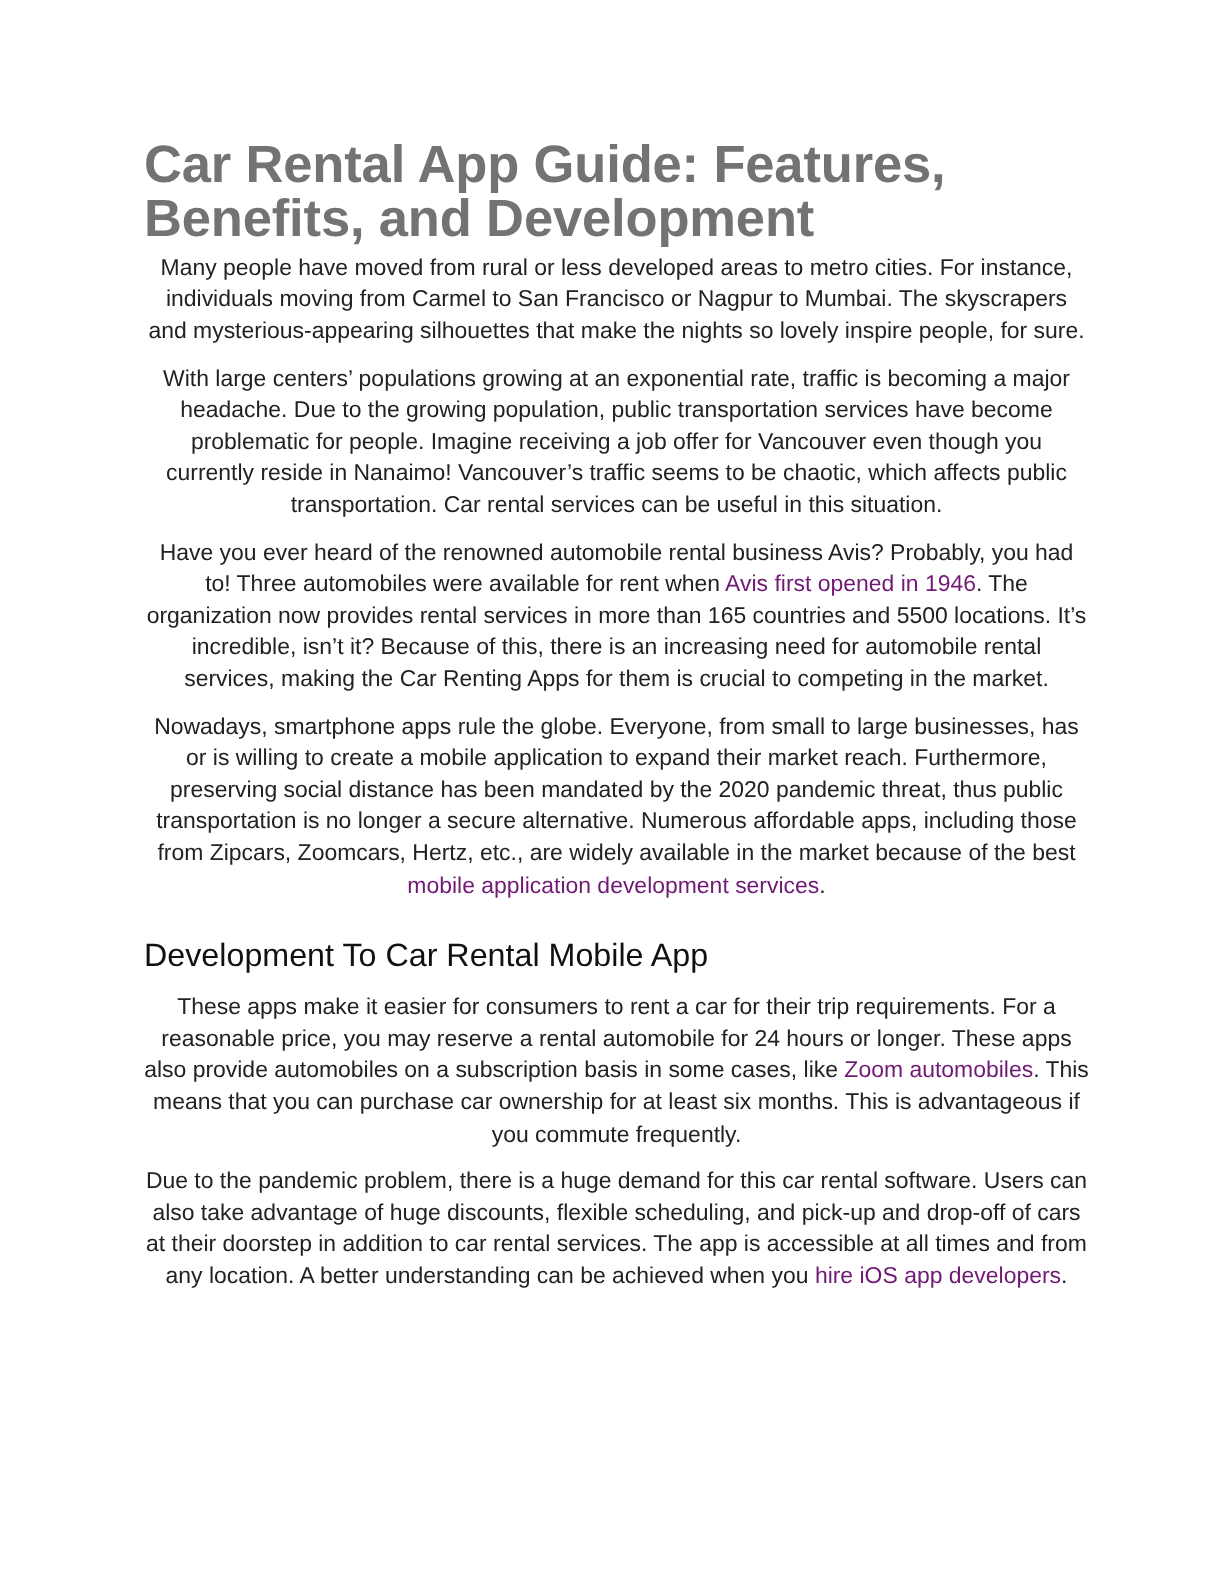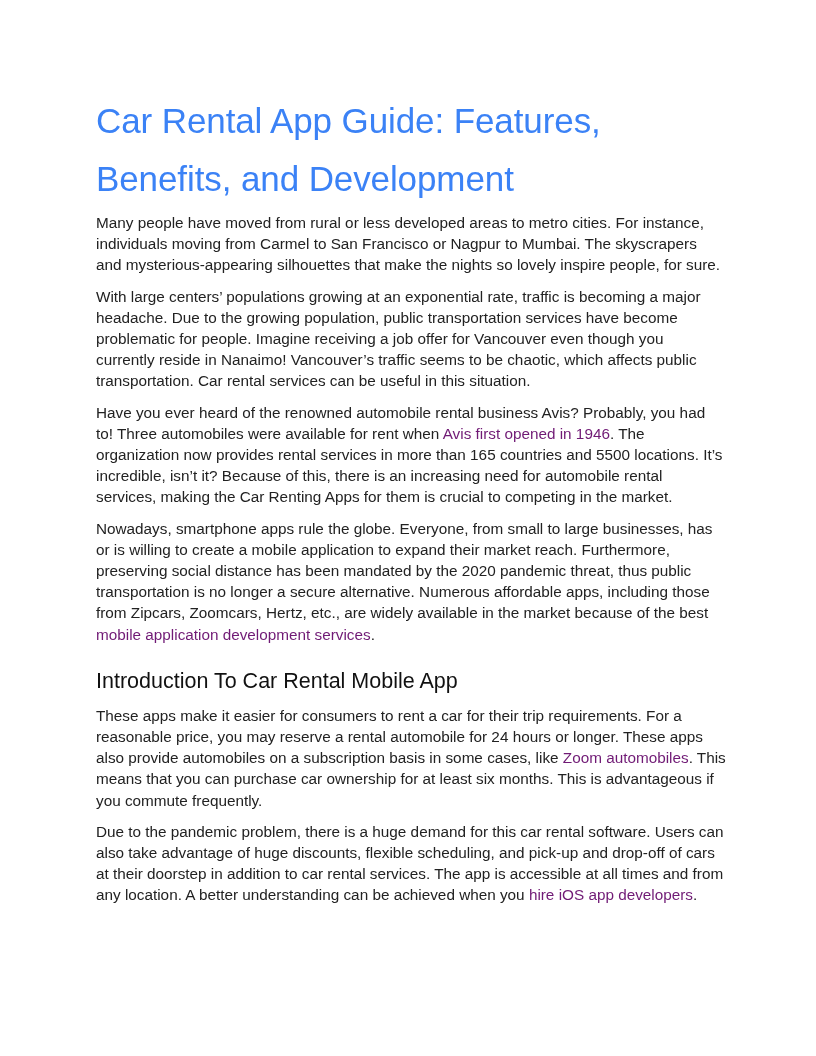--- a/index.html
+++ b/index.html
@@ -1,35 +1,35 @@
 <!DOCTYPE html>
 <html><head>
 <meta charset="utf-8">
 <style>
   html, body { margin: 0; padding: 0; background: #ffffff; }
   body { width: 816px; height: 1056px; position: relative; overflow: hidden; }
   .page { position: absolute; left: 96px; top: 92px; width: 630px; color: #222222; font-family: "Liberation Sans", sans-serif; }
-  h1 { font-family: "Liberation Sans", sans-serif; font-weight: normal; font-size: 35px; line-height: 58px; margin: 0 0 4px 0; color: #3b82f6; letter-spacing: -0.1px; }
+  h1 { font-family: "Liberation Sans", sans-serif; font-weight: bold; font-size: 35px; line-height: 36px; margin: 0 0 4px 0; color: #737373; letter-spacing: -0.1px; }
   h2 { font-family: "Liberation Sans", sans-serif; font-weight: normal; font-size: 21.5px; line-height: 28px; margin: 0 0 10px 0; color: #111111; }
-  p { font-size: 15.3px; line-height: 21.2px; margin: 0 0 10px 0; color: #222222; }
+  p { font-size: 15.3px; line-height: 21.2px; margin: 0 0 10px 0; color: #222222; text-align: center; }
   a { color: #701a75; text-decoration: none; }
   .after-list { margin-top: 22px; }
 </style>
 </head>
 <body>
 
 <div class="page">
   <h1>Car Rental App Guide: Features, Benefits, and Development</h1>
 
   <p>Many people have moved from rural or less developed areas to metro cities. For instance, individuals moving from Carmel to San Francisco or Nagpur to Mumbai. The skyscrapers and mysterious-appearing silhouettes that make the nights so lovely inspire people, for sure.</p>
 
   <p>With large centers’ populations growing at an exponential rate, traffic is becoming a major headache. Due to the growing population, public transportation services have become problematic for people. Imagine receiving a job offer for Vancouver even though you currently reside in Nanaimo! Vancouver’s traffic seems to be chaotic, which affects public transportation. Car rental services can be useful in this situation.</p>
 
   <p><span>Have you ever heard of the renowned automobile rental business Avis? Probably, you had to! Three automobiles were available for rent when </span><a>Avis first opened in 1946</a><span>. The organization now provides rental services in more than 165 countries and 5500 locations. It’s incredible, isn’t it? Because of this, there is an increasing need for automobile rental services, making the Car Renting Apps for them is crucial to competing in the market.</span></p>
 
   <p><span>Nowadays, smartphone apps rule the globe. Everyone, from small to large businesses, has or is willing to create a mobile application to expand their market reach. Furthermore, preserving social distance has been mandated by the 2020 pandemic threat, thus public transportation is no longer a secure alternative. Numerous affordable apps, including those from Zipcars, Zoomcars, Hertz, etc., are widely available in the market because of the best </span><a>mobile application development services</a><span>.</span></p>
 
-  <h2 class="after-list">Introduction To Car Rental Mobile App</h2>
+  <h2 class="after-list">Development To Car Rental Mobile App</h2>
 
   <p><span>These apps make it easier for consumers to rent a car for their trip requirements. For a reasonable price, you may reserve a rental automobile for 24 hours or longer. These apps also provide automobiles on a subscription basis in some cases, like </span><a>Zoom automobiles</a><span>. This means that you can purchase car ownership for at least six months. This is advantageous if you commute frequently.</span></p>
 
   <p><span>Due to the pandemic problem, there is a huge demand for this car rental software. Users can also take advantage of huge discounts, flexible scheduling, and pick-up and drop-off of cars at their doorstep in addition to car rental services. The app is accessible at all times and from any location. A better understanding can be achieved when you </span><a>hire iOS app developers</a><span>.</span></p>
 </div>
 
 </body></html>

